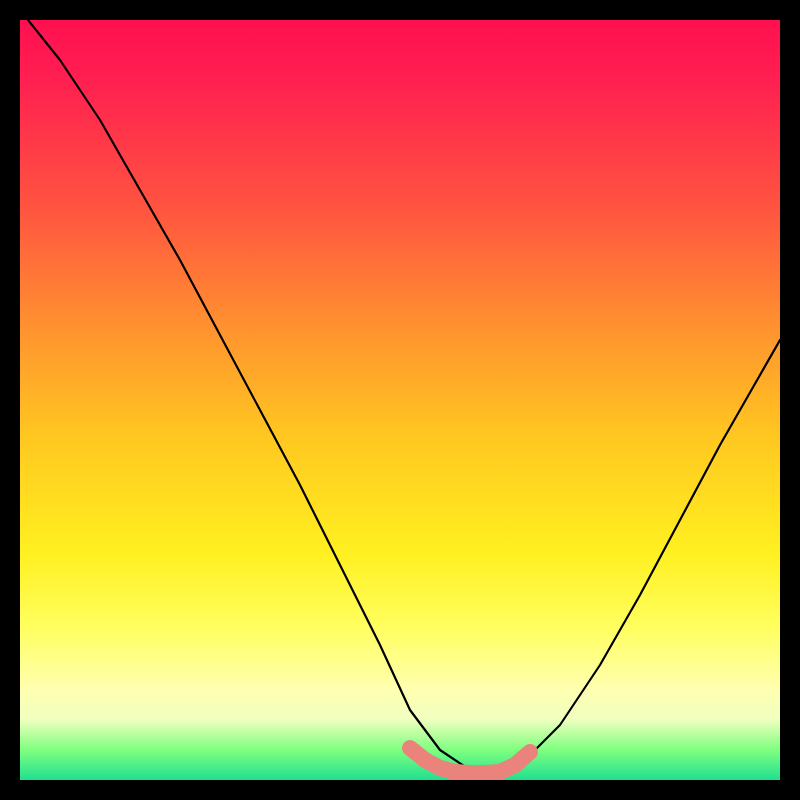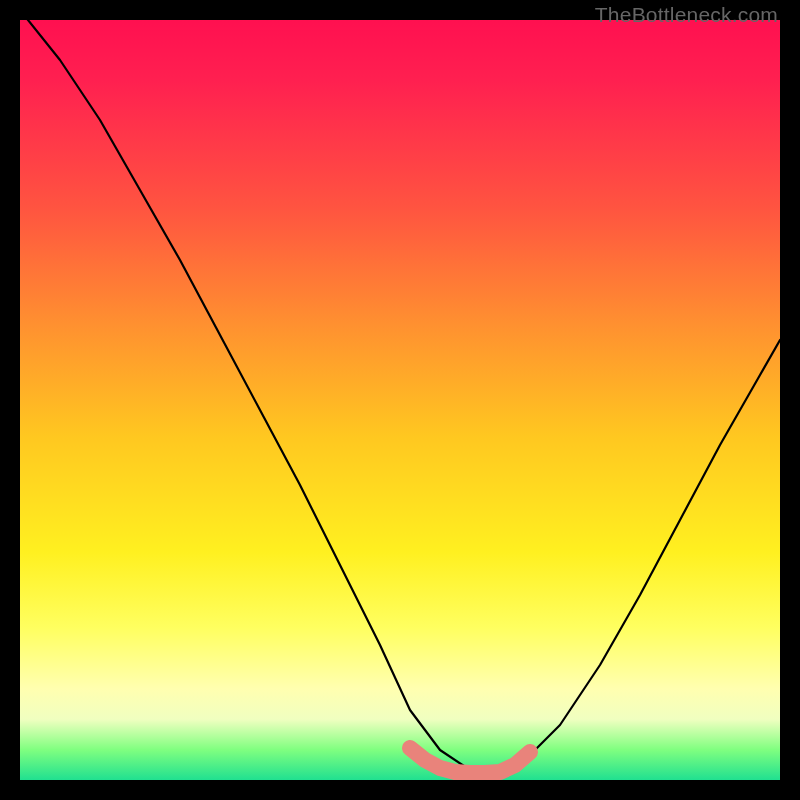--- a/index.html
+++ b/index.html
@@ -52,14 +52,13 @@
 <body>
 
 <div class="chart-container">
   <div class="plot-area"></div>
 
   <svg class="curve-svg" viewBox="0 0 760 760" preserveAspectRatio="none">
     <path id="main-curve" fill="none" stroke="#000" stroke-width="2.2" stroke-linecap="round" stroke-linejoin="round" d="M0 -10 L40 40 L80 100 L120 170 L160 240 L200 315 L240 390 L280 465 L320 545 L360 625 L390 690 L420 730 L450 750 L480 750 L510 735 L540 705 L580 645 L620 575 L660 500 L700 425 L740 355 L760 320"></path>
     <path id="marker-curve" fill="none" stroke="#e9837b" stroke-width="16" stroke-linecap="round" stroke-linejoin="round" d="M390 728 L405 740 L420 748 L435 752 L450 753 L465 753 L480 752 L495 745 L510 732"></path>
   </svg>
 
-  <div class="watermark">TheBottleneck.com</div>
 </div>
 
 </body></html>

